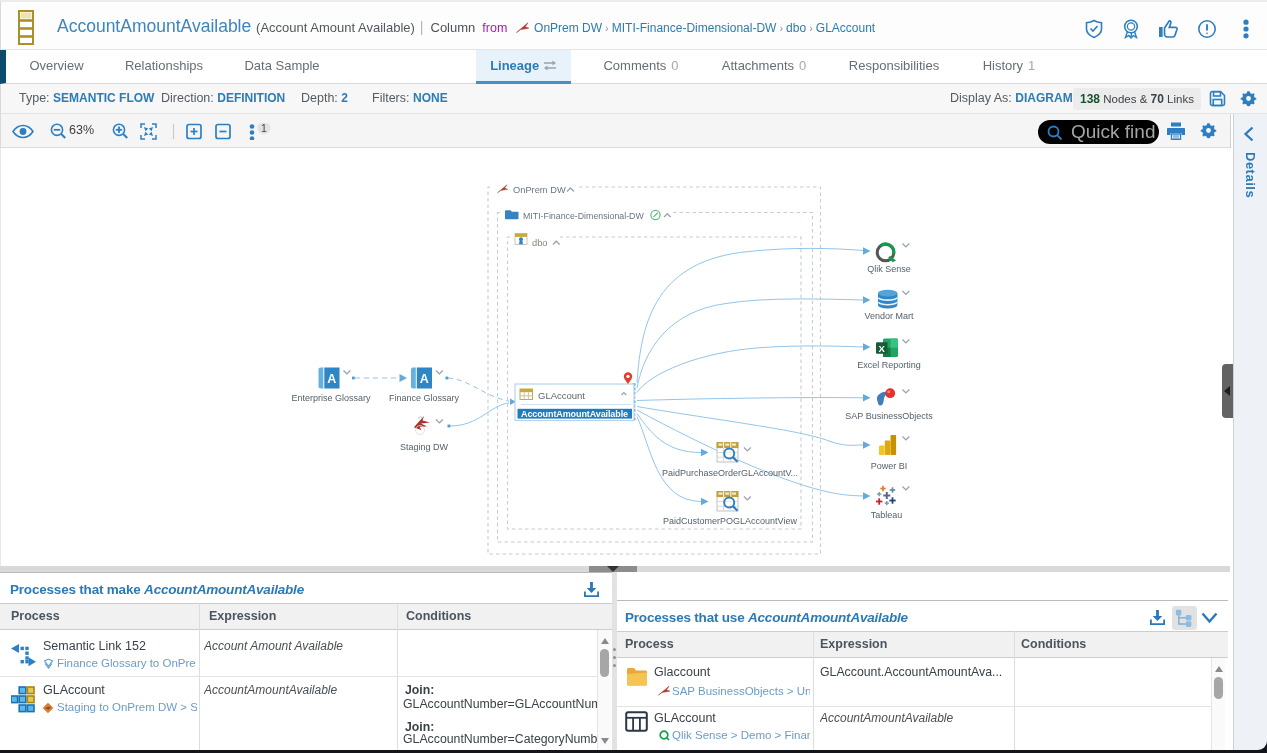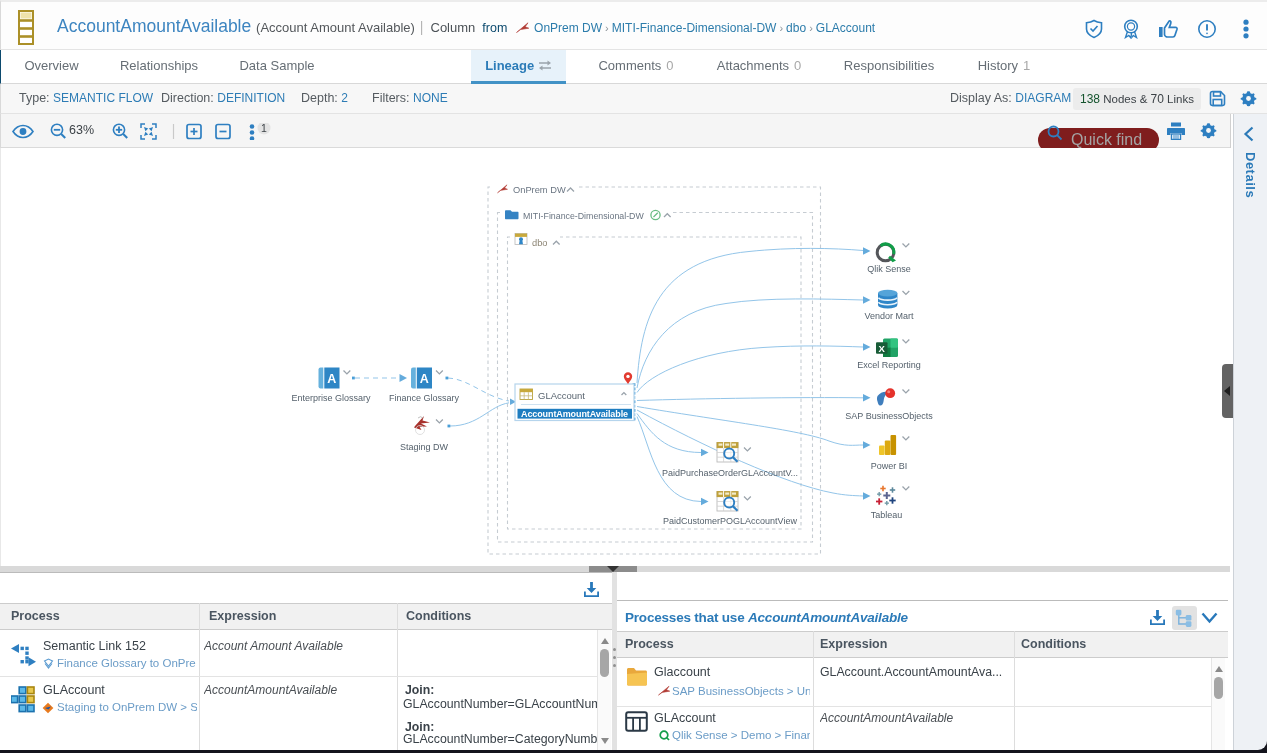--- a/index.html
+++ b/index.html
@@ -6,42 +6,42 @@
   html,body { width:1267px; height:753px; overflow:hidden; }
   body { font-family:"Liberation Sans", sans-serif; background:#ffffff; position:relative; }
   .abs { position:absolute; }
   
   #header { position:absolute; left:0; top:0; width:1267px; height:50px; background:#fdfdfd;
             border-top:2px solid #ececec; border-bottom:1px solid #e4e4e4; border-left:1px solid #d9d9d9;}
   #title  { position:absolute; left:56px; top:14px; font-size:17.5px; color:#3d85c0; white-space:nowrap;}
   #title .sub { font-size:13px; color:#53575b; }
   #title .pipe { color:#b5b5b5; font-size:14px; padding:0 7px 0 5px;}
   #title .col { font-size:13px; color:#4c5257; }
-  #title .from { font-size:12.5px; color:#0c4a6e; padding:0 4px 0 7px;}
+  #title .from { font-size:12.5px; color:#a21caf; padding:0 4px 0 7px;}
   #title .bc { font-size:12px; color:#2c7cab; }
   #title .sep { color:#8a9197; font-size:11px; padding:0 3px; }
   
   #tabs { position:absolute; left:0; top:50px; width:1267px; height:34px; background:#fff;
-          border-bottom:1px solid #d8d8d8; border-left:1px solid #0c4a6e; }
+          border-bottom:1px solid #d8d8d8; border-left:6px solid #0c4a6e; }
   .tab { position:absolute; top:0; height:34px; line-height:32px; font-size:13px; color:#666e75; text-align:center;}
   .tab .cnt { color:#a8a8a8; padding-left:5px;}
   .tab.active { background:#e7f2fa; color:#2c7cb8; font-weight:bold; border-bottom:3px solid #4292c6;}
   
   #fbar { position:absolute; left:0; top:84px; width:1267px; height:30px; background:#f7f7f7;
           border-bottom:1px solid #e3e3e3; border-left:1px solid #d9d9d9; font-size:12.5px; color:#555b60;}
-  #fbar b { color:#2d7cb5; font-weight:normal; font-size:12px; }
+  #fbar b { color:#2d7cb5; font-weight:bold; font-size:12px; }
   #fbar .it { position:absolute; top:7px; white-space:nowrap;}
   #pill { position:absolute; left:1072px; top:4px; height:22px; line-height:22px; padding:0 7px;
           background:#ececec; border-radius:3px; color:#3c4247; font-size:11.5px;}
   
   #tbar { position:absolute; left:0; top:114px; width:1230px; height:34px; background:#f5f5f5;
           border-bottom:1px solid #dadada; border-left:1px solid #d9d9d9;}
   #tbar .pct { position:absolute; left:68px; top:9px; font-size:12.5px; color:#3c4247;}
-  #qfind { position:absolute; left:1037px; top:6px; width:121px; height:24px; background:#7f1d1d;
-           border-radius:12px; color:#a4a4a4; font-size:16px; line-height:24px; padding-left:33px;margin-top:8px;}
+  #qfind { position:absolute; left:1037px; top:6px; width:121px; height:24px; background:#000000;
+           border-radius:12px; color:#a4a4a4; font-size:19px; line-height:24px; padding-left:33px;}
   
   #canvas { position:absolute; left:0; top:148px; width:1230px; height:418px; background:#fff; border-left:1px solid #e8e8e8;}
   
   #hsplit { position:absolute; left:0; top:566px; width:1230px; height:6px; background:#d9d9d9; }
   #hsplit .grip { position:absolute; left:589px; top:0; width:48px; height:6px; background:#8c8c8c;}
   #hsplit .tri { position:absolute; left:607px; top:0; width:0; height:0;
                  border-left:6px solid transparent; border-right:6px solid transparent; border-top:6px solid #333;}
   
   .panel { position:absolute; top:572px; height:178px; background:#fff; border-top:1px solid #bbb; }
   #panelL { left:0; width:612px; border-bottom-left-radius:6px;}
@@ -454,20 +454,21 @@
   </g>
   <path d="M743 348.5 l3.4 3.4 l3.4 -3.4" class="chev"></path>
   <text x="729" y="376" font-size="9" fill="#55616c" text-anchor="middle">PaidCustomerPOGLAccountView</text>
 </svg>
 </div>
 <div id="hsplit">
     <div class="grip"></div>
     <div class="tri"></div>
   </div>
 <div class="panel" id="panelL">
+  <div class="ptitle">Processes that make <i>AccountAmountAvailable</i></div>
   <svg class="abs" style="left:583px;top:8px" width="17" height="17" viewBox="0 0 17 17" fill="#2878ba">
     <path d="M7.1 1 L9.9 1 L9.9 7 L13.3 7 L8.5 12 L3.7 7 L7.1 7 Z"></path>
     <path d="M1 10.5 L2.8 10.5 L2.8 14.2 L14.2 14.2 L14.2 10.5 L16 10.5 L16 16 L1 16 Z"></path>
   </svg>
   <div class="phead">
       <span style="left:11px">Process</span>
       <span style="left:209px">Expression</span>
       <span style="left:406px">Conditions</span>
     </div>
   <div class="pcol" style="left:199px"></div>

